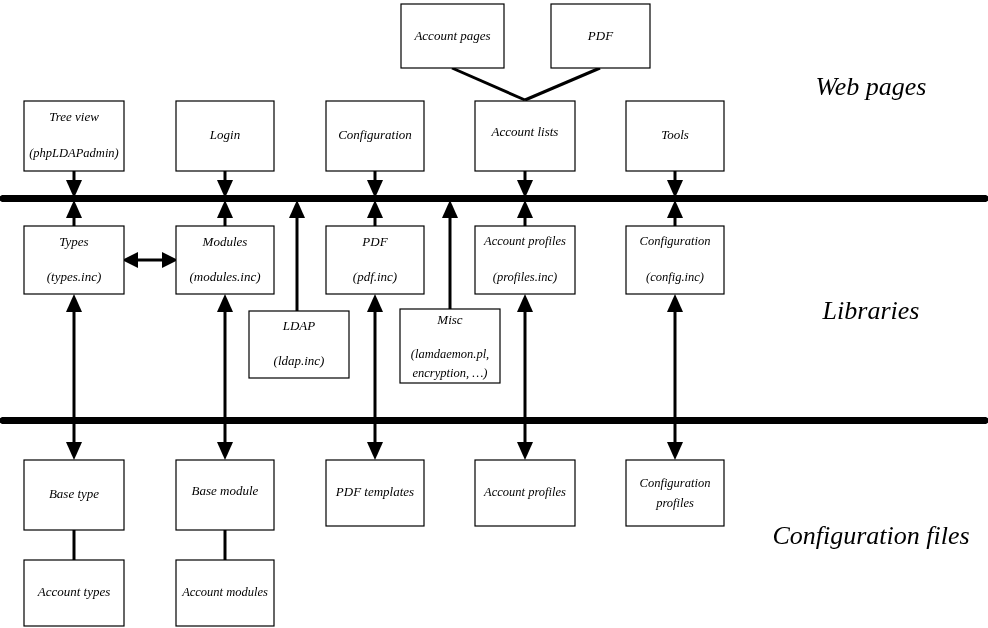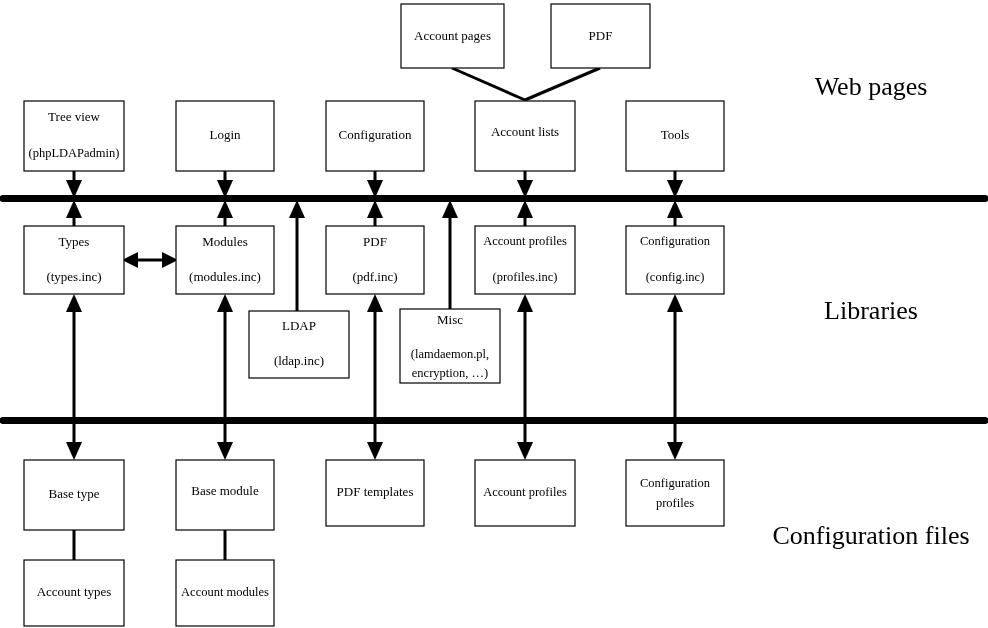--- a/index.html
+++ b/index.html
@@ -11,20 +11,21 @@
     width: 988px;
     height: 628px;
     font-family: "Liberation Serif", "DejaVu Serif", serif;
     overflow: hidden;
   }
   #diagram-root {
     position: relative;
     width: 988px;
     height: 528px;
     background: #ffffff;
+    font-style: italic;
   }
   svg#diagram-canvas {
     position: absolute;
     left: 0;
     top: 0;
     width: 988px;
     height: 628px;
     display: block;
   }
   .node-box {

